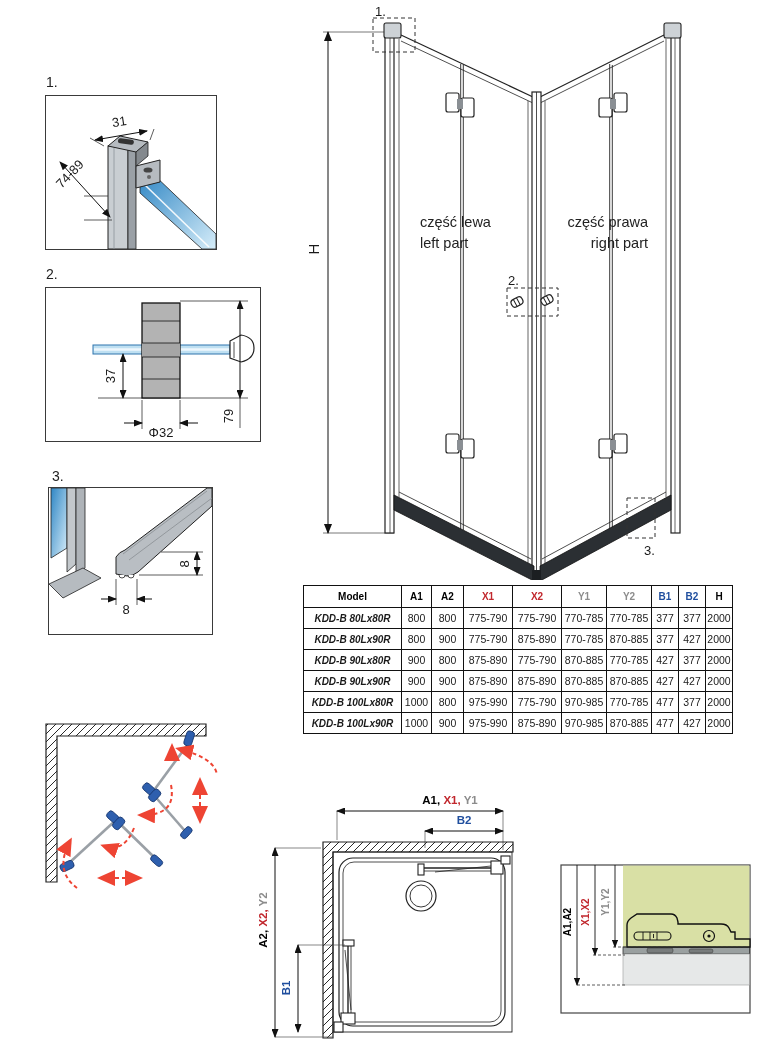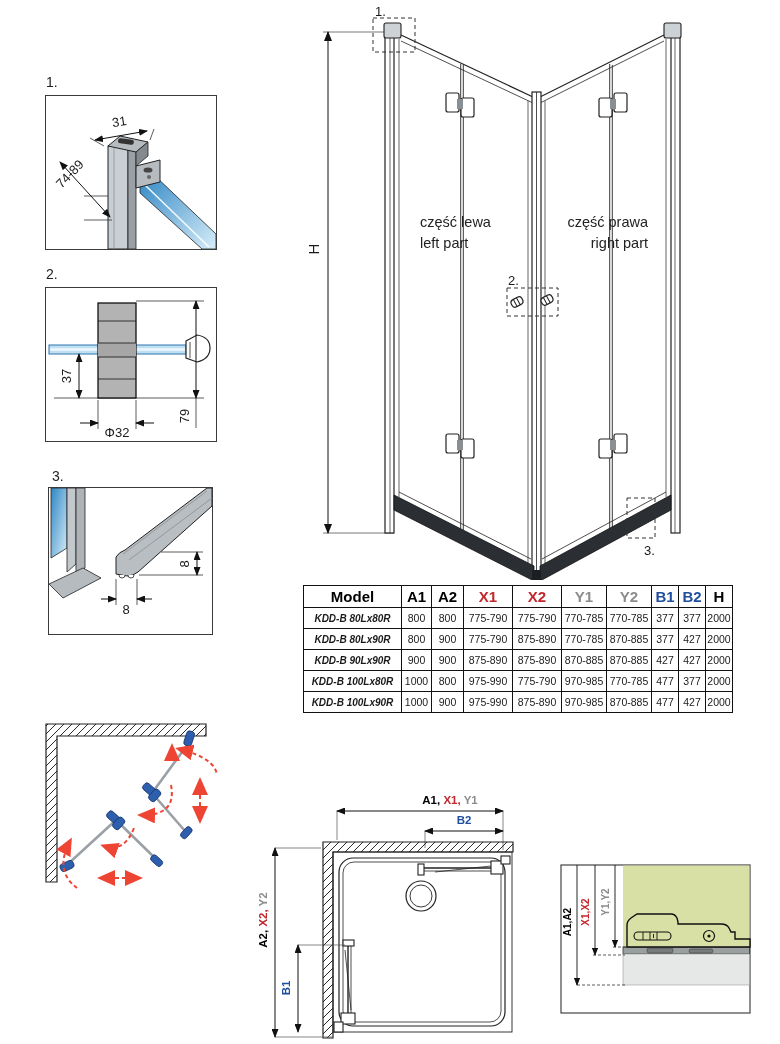--- a/index.html
+++ b/index.html
@@ -15,21 +15,21 @@
   .lbl{font-size:11.5px;font-weight:700;}
   .lbl-s{font-size:10px;font-weight:700;}
   .c-blk{fill:#000;}
   .c-red{fill:#c1272d;}
   .c-gry{fill:#8c8c8c;}
   .c-blu{fill:#1f4e9e;}
   table.spec{position:absolute;left:303px;top:585px;border-collapse:collapse;table-layout:fixed;
              width:429px;border:1.5px solid #111;background:#fff;}
   table.spec th,table.spec td{border:1px solid #111;text-align:center;vertical-align:middle;
              font-size:10.5px;padding:1px 0;height:18px;white-space:nowrap;overflow:hidden;}
-  table.spec th{font-size:15px;font-weight:700;height:19px;}
+  table.spec th{font-size:10px;font-weight:700;height:19px;}
   table.spec td.model{font-weight:700;font-style:italic;font-size:10px;}
 </style>
 </head>
 <body>
 
 <div class="page">
 
   <div class="detail-label" style="left:46px;top:74px;">1.</div>
   <div class="detail-box" style="left:45px;top:95px;width:170px;height:153px;">
     <svg width="170" height="153" viewBox="0 0 170 153">
@@ -68,21 +68,21 @@
       <g>
         <line x1="38" y1="100" x2="62" y2="100" stroke="#333" stroke-width="0.8"></line>
         <line x1="38" y1="124" x2="66" y2="124" stroke="#333" stroke-width="0.8"></line>
         <line x1="14" y1="66" x2="64" y2="121" stroke="#111" stroke-width="1" marker-start="url(#arrD1)" marker-end="url(#arrD1)"></line>
         <text class="dimtxt" text-anchor="middle" transform="translate(27,81) rotate(-46)">74-89</text>
       </g>
     </svg>
   </div>
 
   <div class="detail-label" style="left:46px;top:266px;">2.</div>
-  <div class="detail-box" style="left:45px;top:287px;width:170px;height:153px;">
+  <div class="detail-box" style="left:45px;top:287px;width:170px;height:153px;padding-left:44px;">
     <svg width="170" height="153" viewBox="0 0 170 153">
       <defs>
         <marker id="arrD2" markerWidth="9" markerHeight="7" refX="8" refY="3.5" orient="auto-start-reverse">
           <path d="M0,0 L9,3.5 L0,7 z" fill="#111"></path>
         </marker>
       </defs>
 
       <line x1="90" y1="13" x2="158" y2="13" stroke="#333" stroke-width="0.8"></line>
       <line x1="8" y1="110" x2="158" y2="110" stroke="#333" stroke-width="0.8"></line>
 
@@ -368,20 +368,32 @@
           <td>900</td>
           <td>775-790</td>
           <td>875-890</td>
           <td>770-785</td>
           <td>870-885</td>
           <td>377</td>
           <td>427</td>
           <td>2000</td>
         </tr>
         <tr>
+          <td class="model">KDD-B 90Lx80R</td>
+          <td>900</td>
+          <td>800</td>
+          <td>875-890</td>
+          <td>775-790</td>
+          <td>870-885</td>
+          <td>770-785</td>
+          <td>427</td>
+          <td>377</td>
+          <td>2000</td>
+        </tr>
+        <tr>
           <td class="model">KDD-B 90Lx90R</td>
           <td>900</td>
           <td>900</td>
           <td>875-890</td>
           <td>875-890</td>
           <td>870-885</td>
           <td>870-885</td>
           <td>427</td>
           <td>427</td>
           <td>2000</td>

